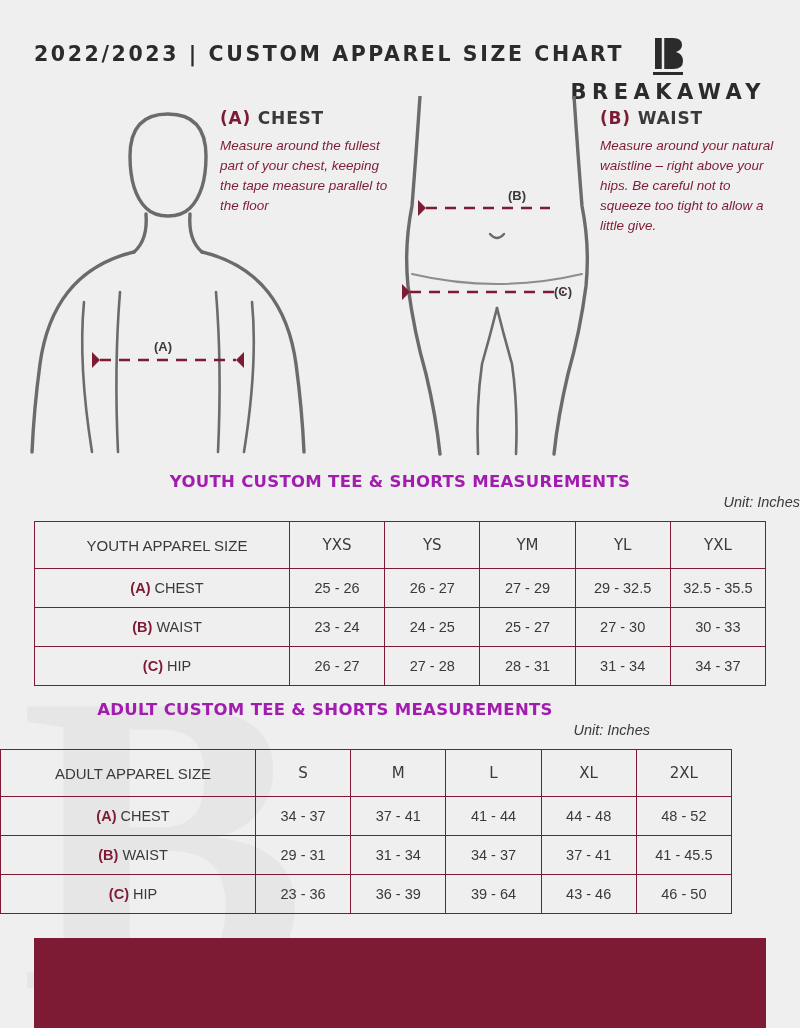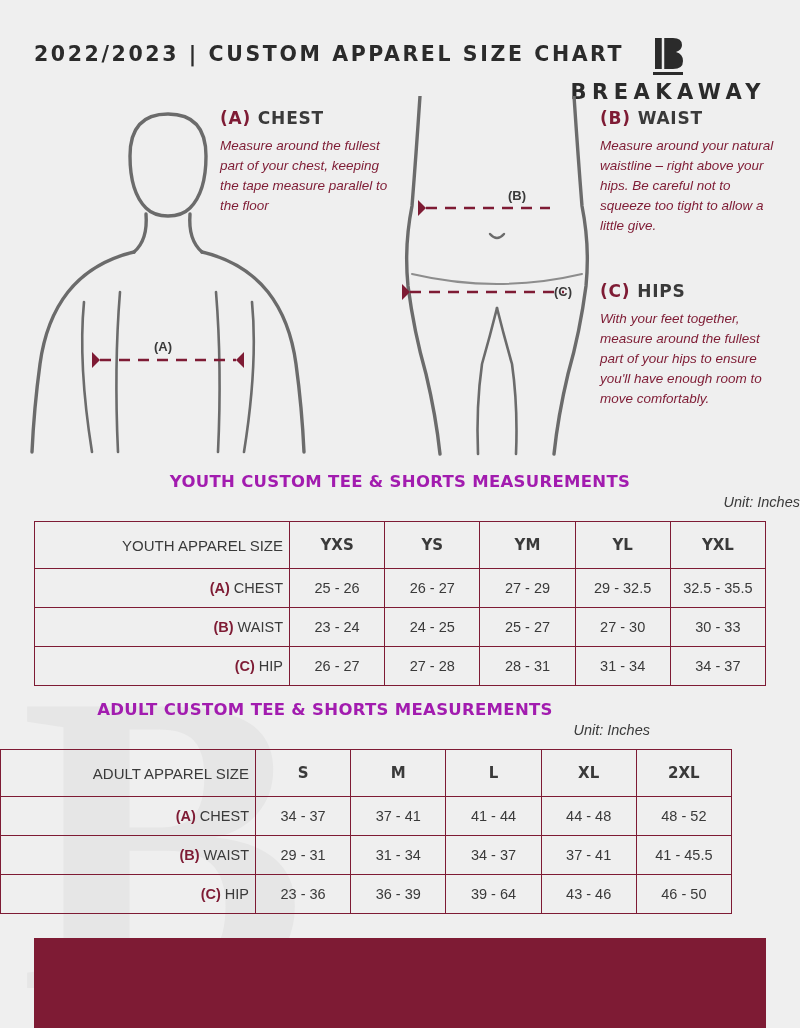--- a/index.html
+++ b/index.html
@@ -141,26 +141,26 @@
   table.size-table td {
     border: 1px solid #7e1b34;
     height: 38px;
     font-size: 14.5px;
     color: #3a3a3a;
     font-weight: normal;
     padding: 0 6px;
   }
   table.size-table th.row-head,
   table.size-table td.row-head {
-    text-align: right;
+    text-align: center;
     padding-left: 16px;
     width: 232px;
   }
   table.size-table th.col-head {
-    font-weight: bold;
+    font-weight: normal;
     font-size: 15px;
     text-align: center;
     font-family: "DejaVu Sans", sans-serif;
   }
   table.size-table th.row-head {
     font-weight: normal;
     font-size: 15px;
   }
   table.size-table thead th {
     height: 46px;
@@ -270,24 +270,20 @@
     <div class="callout callout-chest">
       <h3><span class="tag">(A)</span> <span>CHEST</span></h3>
       <p>Measure around the fullest part of your chest, keeping the tape measure parallel to the floor</p>
     </div>
 
     <div class="callout callout-waist">
       <h3><span class="tag">(B)</span> <span>WAIST</span></h3>
       <p>Measure around your natural waistline – right above your hips. Be careful not to squeeze too tight to allow a little give.</p>
     </div>
 
-    <div class="callout callout-hips">
-      <h3><span class="tag">(C)</span> <span>HIPS</span></h3>
-      <p>With your feet together, measure around the fullest part of your hips to ensure you'll have enough room to move comfortably.</p>
-    </div>
   </div>
 
   <div class="tbl-block-youth">
     <div class="section-title">YOUTH CUSTOM TEE &amp; SHORTS MEASUREMENTS</div>
     <div class="section-unit">Unit: Inches</div>
     <table class="size-table">
       <thead>
         <tr>
           <th class="row-head">YOUTH APPAREL SIZE</th>
           <th class="col-head">YXS</th>

